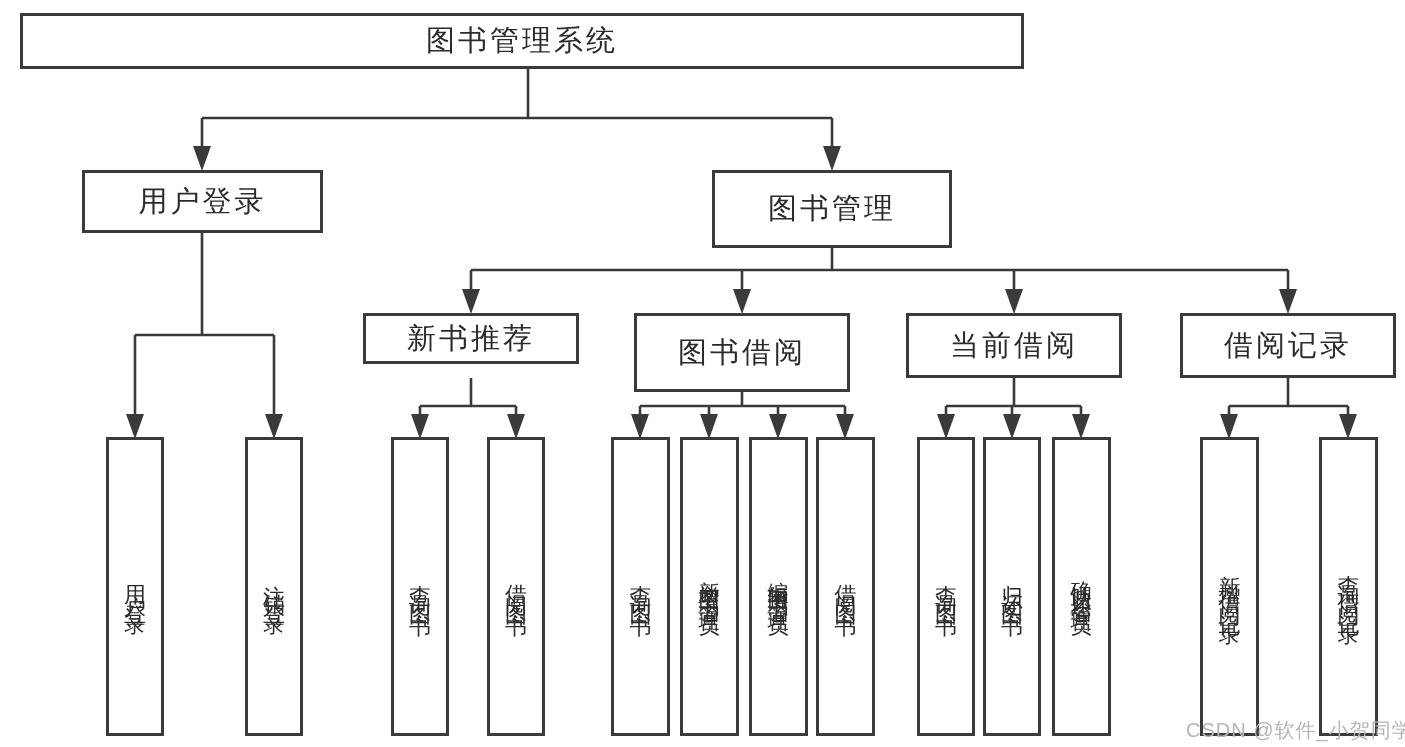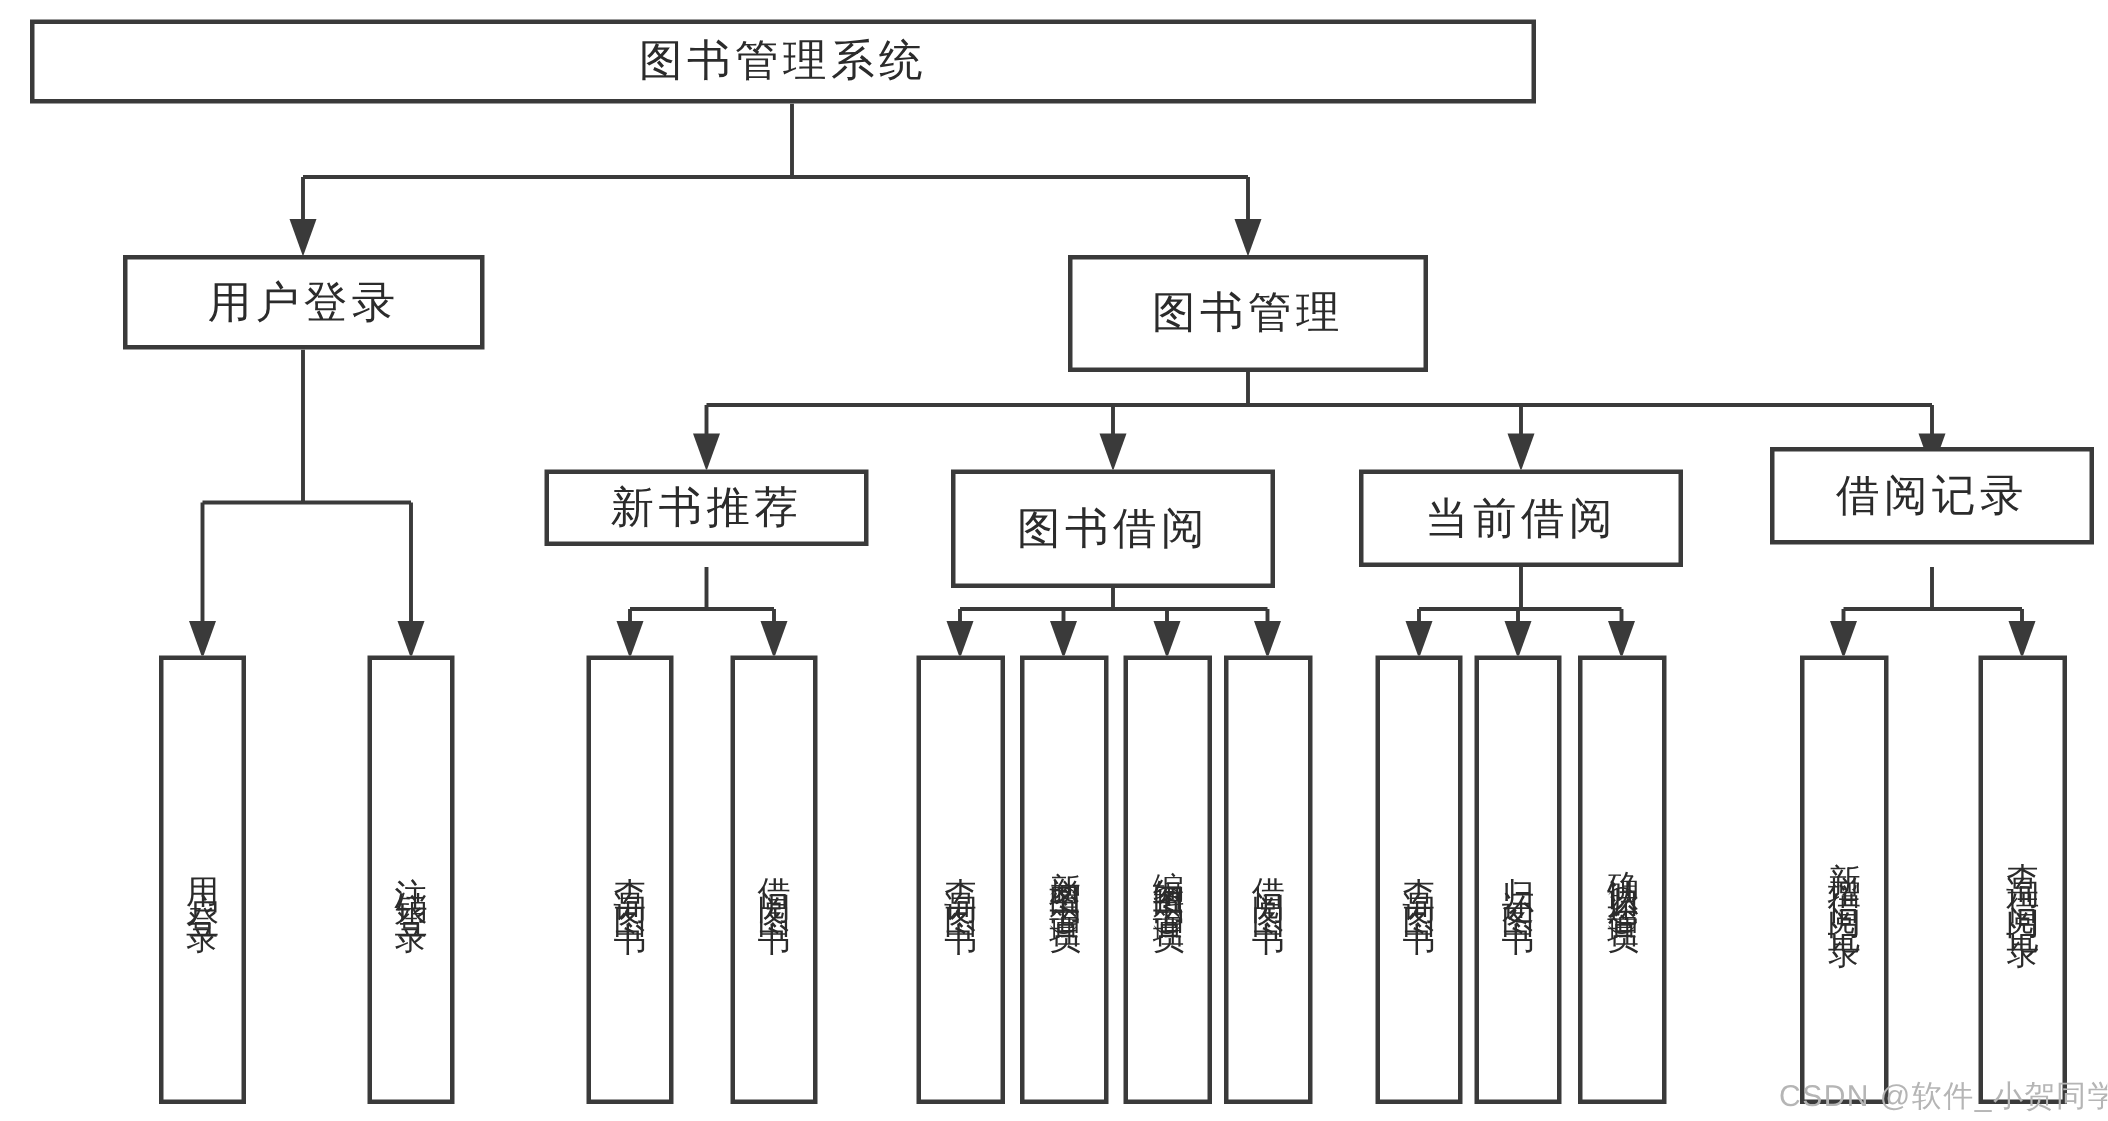--- a/index.html
+++ b/index.html
@@ -121,21 +121,21 @@
 
   <div class="box" style="left:363px; top:313px; width:216px; height:51px;">
     <span class="h-label">新书推荐</span>
   </div>
   <div class="box" style="left:634px; top:313px; width:216px; height:79px;">
     <span class="h-label">图书借阅</span>
   </div>
   <div class="box" style="left:906px; top:313px; width:216px; height:65px;">
     <span class="h-label">当前借阅</span>
   </div>
-  <div class="box" style="left:1180px; top:298px; width:216px; height:65px;">
+  <div class="box" style="left:1180px; top:313px; width:216px; height:65px;">
     <span class="h-label">借阅记录</span>
   </div>
 
   <div class="box" style="left:106px; top:437px; width:58px; height:299px;">
     <span class="v-label">用户登录</span>
   </div>
   <div class="box" style="left:245px; top:437px; width:58px; height:299px;">
     <span class="v-label">注销登录</span>
   </div>
 

